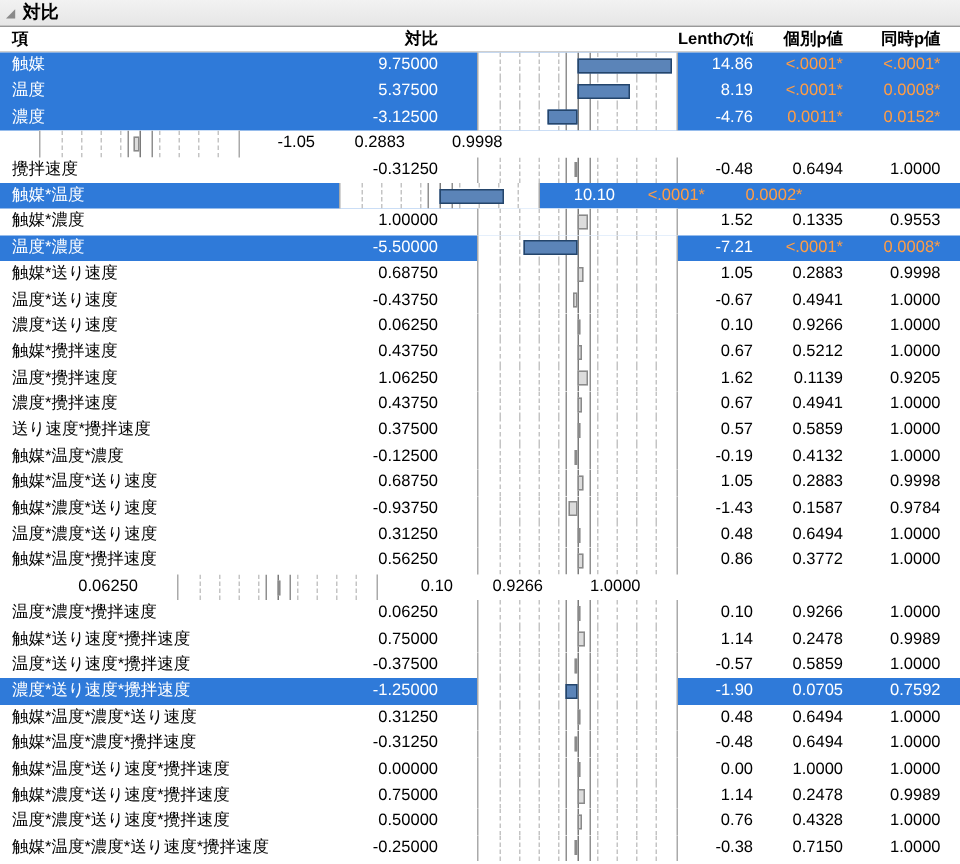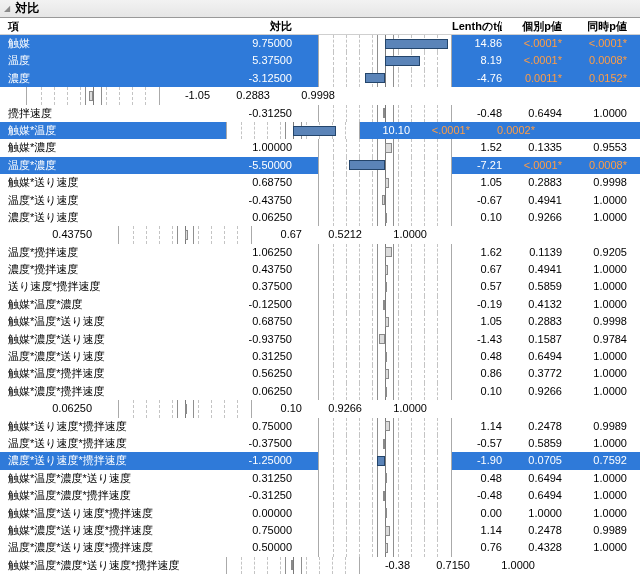--- a/index.html
+++ b/index.html
@@ -312,20 +312,21 @@
           <div class="gl center" style="left: calc(50% + 0px);"></div>
           <div class="gl solid" style="left: calc(50% + 8px);"></div>
           <div class="gl solid" style="left: calc(50% - 8px);"></div>
           <div class="bar pos normal" style="width: 1px;"></div>
         </div>
     <div class="col tval">0.10</div>
     <div class="col pind">0.9266</div>
     <div class="col psim">1.0000</div>
   </div>
       <div class="row">
+    <div class="col term">触媒*攪拌速度</div>
     <div class="col contrast">0.43750</div>
     <div class="col chart chart-cell">
           <div class="gl dashed" style="left: calc(50% + 13px);"></div>
           <div class="gl dashed" style="left: calc(50% - 13px);"></div>
           <div class="gl dashed" style="left: calc(50% + 26px);"></div>
           <div class="gl dashed" style="left: calc(50% - 26px);"></div>
           <div class="gl dashed" style="left: calc(50% + 39px);"></div>
           <div class="gl dashed" style="left: calc(50% - 39px);"></div>
           <div class="gl dashed" style="left: calc(50% + 52px);"></div>
           <div class="gl dashed" style="left: calc(50% - 52px);"></div>
@@ -500,41 +501,41 @@
           <div class="gl center" style="left: calc(50% + 0px);"></div>
           <div class="gl solid" style="left: calc(50% + 8px);"></div>
           <div class="gl solid" style="left: calc(50% - 8px);"></div>
           <div class="bar pos normal" style="width: 3.65625px;"></div>
         </div>
     <div class="col tval">0.86</div>
     <div class="col pind">0.3772</div>
     <div class="col psim">1.0000</div>
   </div>
       <div class="row">
-    <div class="col term">触媒*濃度*攪拌速度</div>
     <div class="col contrast">0.06250</div>
     <div class="col chart chart-cell">
           <div class="gl dashed" style="left: calc(50% + 13px);"></div>
           <div class="gl dashed" style="left: calc(50% - 13px);"></div>
           <div class="gl dashed" style="left: calc(50% + 26px);"></div>
           <div class="gl dashed" style="left: calc(50% - 26px);"></div>
           <div class="gl dashed" style="left: calc(50% + 39px);"></div>
           <div class="gl dashed" style="left: calc(50% - 39px);"></div>
           <div class="gl dashed" style="left: calc(50% + 52px);"></div>
           <div class="gl dashed" style="left: calc(50% - 52px);"></div>
           <div class="gl center" style="left: calc(50% + 0px);"></div>
           <div class="gl solid" style="left: calc(50% + 8px);"></div>
           <div class="gl solid" style="left: calc(50% - 8px);"></div>
           <div class="bar pos normal" style="width: 1px;"></div>
         </div>
     <div class="col tval">0.10</div>
     <div class="col pind">0.9266</div>
     <div class="col psim">1.0000</div>
   </div>
       <div class="row">
+    <div class="col term">温度*濃度*攪拌速度</div>
     <div class="col contrast">0.06250</div>
     <div class="col chart chart-cell">
           <div class="gl dashed" style="left: calc(50% + 13px);"></div>
           <div class="gl dashed" style="left: calc(50% - 13px);"></div>
           <div class="gl dashed" style="left: calc(50% + 26px);"></div>
           <div class="gl dashed" style="left: calc(50% - 26px);"></div>
           <div class="gl dashed" style="left: calc(50% + 39px);"></div>
           <div class="gl dashed" style="left: calc(50% - 39px);"></div>
           <div class="gl dashed" style="left: calc(50% + 52px);"></div>
           <div class="gl dashed" style="left: calc(50% - 52px);"></div>
@@ -710,20 +711,21 @@
           <div class="gl solid" style="left: calc(50% + 8px);"></div>
           <div class="gl solid" style="left: calc(50% - 8px);"></div>
           <div class="bar pos normal" style="width: 3.25px;"></div>
         </div>
     <div class="col tval">0.76</div>
     <div class="col pind">0.4328</div>
     <div class="col psim">1.0000</div>
   </div>
       <div class="row">
     <div class="col term">触媒*温度*濃度*送り速度*攪拌速度</div>
+    <div class="col contrast">-0.25000</div>
     <div class="col chart chart-cell">
           <div class="gl dashed" style="left: calc(50% + 13px);"></div>
           <div class="gl dashed" style="left: calc(50% - 13px);"></div>
           <div class="gl dashed" style="left: calc(50% + 26px);"></div>
           <div class="gl dashed" style="left: calc(50% - 26px);"></div>
           <div class="gl dashed" style="left: calc(50% + 39px);"></div>
           <div class="gl dashed" style="left: calc(50% - 39px);"></div>
           <div class="gl dashed" style="left: calc(50% + 52px);"></div>
           <div class="gl dashed" style="left: calc(50% - 52px);"></div>
           <div class="gl center" style="left: calc(50% + 0px);"></div>

